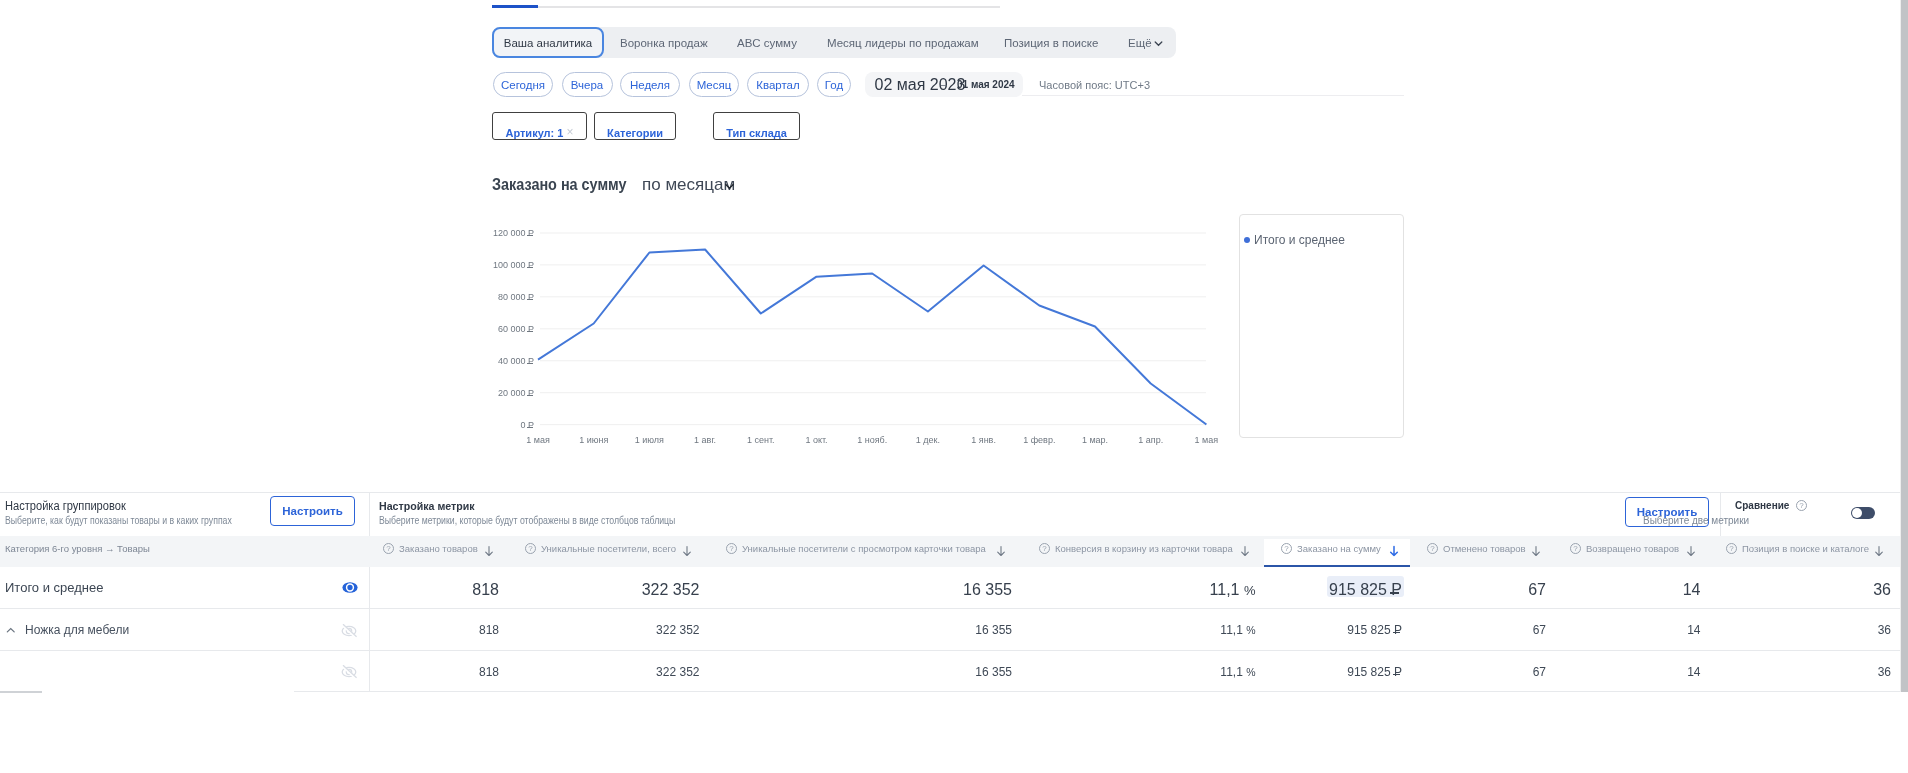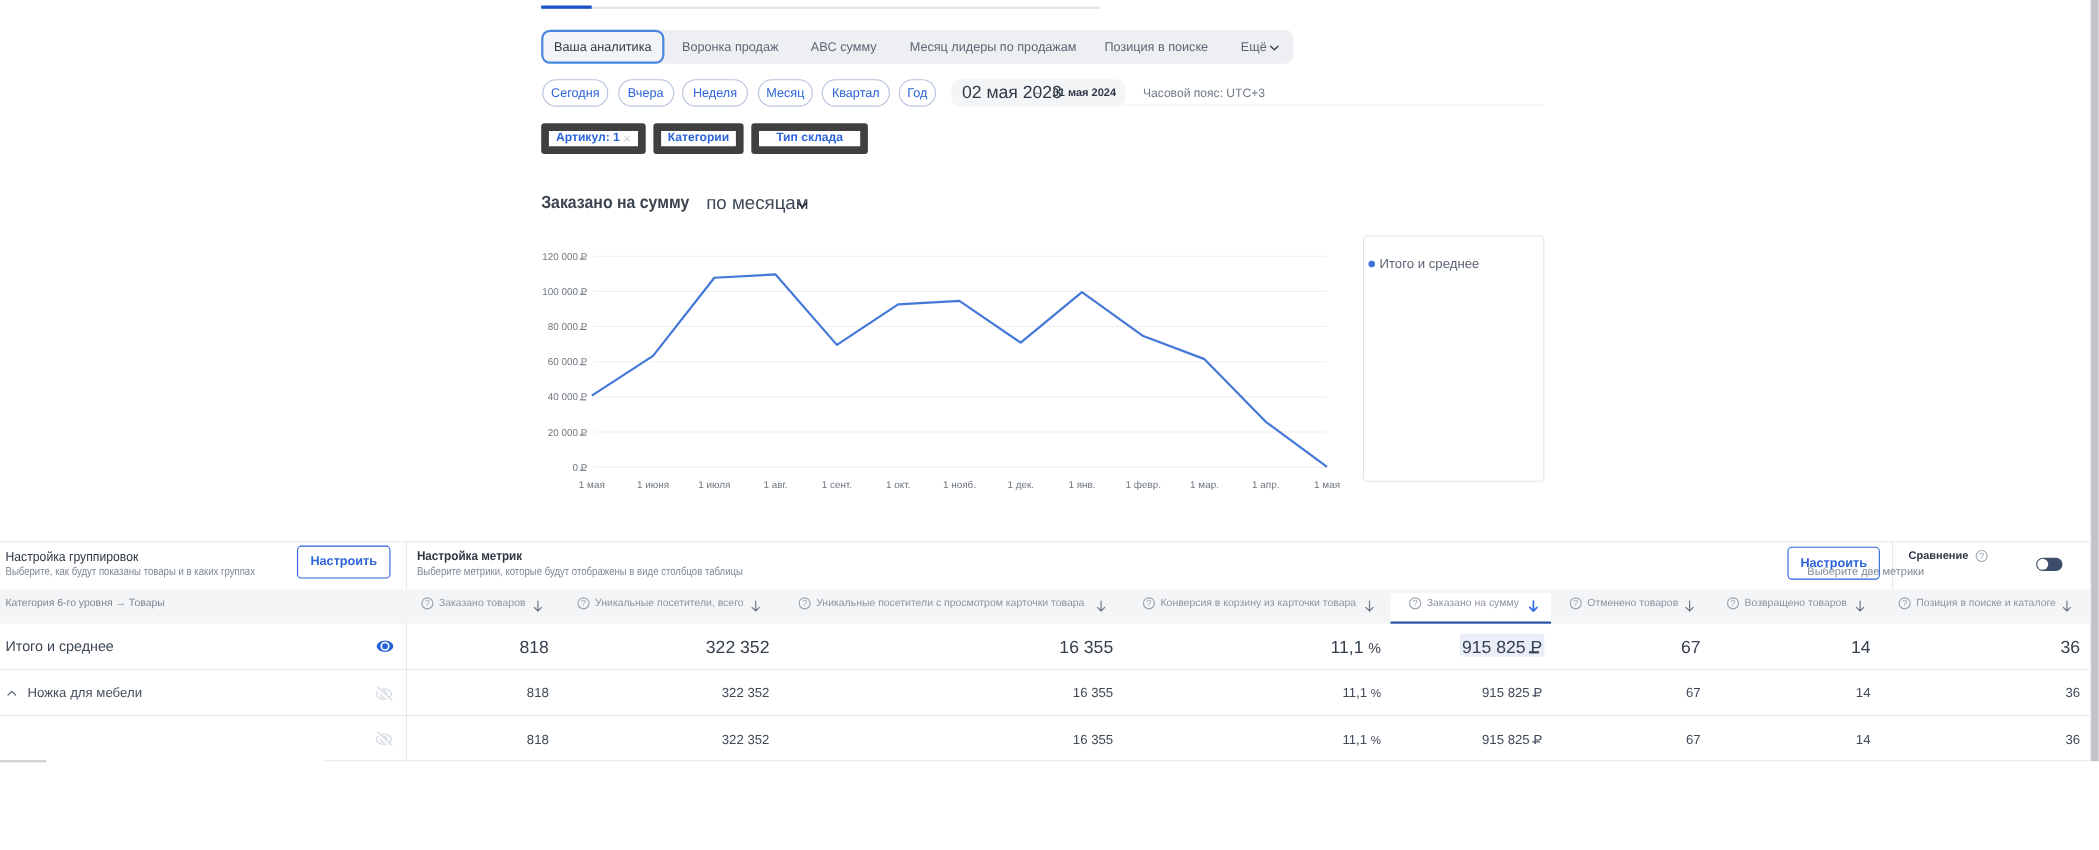--- a/index.html
+++ b/index.html
@@ -5,21 +5,21 @@
 <style>
 *{margin:0;padding:0;box-sizing:border-box}
 html,body{width:1908px;height:773px;background:#fff;overflow:hidden}
 body{font-family:"Liberation Sans",sans-serif;-webkit-font-smoothing:antialiased}
 #root{position:relative;width:1908px;height:773px;background:#fff}
 .abs{position:absolute}
 .rub{position:relative;display:inline-block}
 .rub::after{content:"";position:absolute;background:currentColor}
 .tab{position:absolute;top:27px;height:31px;display:flex;align-items:center;color:#5d6675;font-size:11.5px;white-space:nowrap}
 .pill{position:absolute;top:72px;height:25px;border:1px solid #b6c3dc;border-radius:13px;color:#2d64d8;font-size:11.5px;display:flex;align-items:center;justify-content:center;white-space:nowrap}
-.fbtn{position:absolute;top:112px;height:28px;border:7px solid #404040;border-radius:3px;color:#2d64d8;font-size:11px;font-weight:700;display:flex;align-items:flex-start;justify-content:center;white-space:nowrap}
+.fbtn{position:absolute;top:112px;height:28px;border:1px solid #404040;border-radius:3px;color:#2d64d8;font-size:11px;font-weight:700;display:flex;align-items:flex-end;justify-content:center;white-space:nowrap}
 .cfgbtn{position:absolute;border:1px solid #2d64d8;border-radius:4px;color:#2d64d8;font-size:11.5px;font-weight:700;display:flex;align-items:center;justify-content:center;background:#fff}
 .hline{position:absolute;background:#e7e9ec;height:1px}
 .vline{position:absolute;background:#e7e9ec;width:1px}
 .hcell{position:absolute;top:533px;height:31px;display:flex;align-items:center;color:#8c95a3;font-size:9.5px;white-space:nowrap}
 .qm{display:inline-flex;width:11px;height:11px;border:1px solid #9aa3af;border-radius:50%;color:#9aa3af;font-size:8px;align-items:center;justify-content:center;margin-right:5px;flex:none}
 .val1{position:absolute;top:581.5px;width:130px;text-align:right;font-size:16px;line-height:16px;color:#37404d;white-space:nowrap}
 .val2{position:absolute;width:130px;text-align:right;font-size:12px;line-height:12px;color:#3f4956;white-space:nowrap}
 .ylab{position:absolute;left:429px;width:105px;text-align:right;font-size:9px;line-height:10px;color:#6f7780}
 .arr{position:absolute;width:12px;height:13px;top:545px}
 .eyeoff{position:absolute;width:16px;height:14px}
@@ -58,21 +58,21 @@
   <div class="pill" style="left:817px;width:34px">Год</div>
 
   <div class="abs" style="left:865px;top:72px;width:158px;height:25px;background:#f4f5f7;border-radius:8px"></div>
   <div class="abs" style="left:874.5px;top:72px;height:25px;display:flex;align-items:center;font-size:16px;color:#2f3845;font-weight:500">02 мая 2023</div>
   <div class="abs" style="left:941px;top:72px;height:25px;display:flex;align-items:center;font-size:10px;color:#5d6675">–</div>
   <div class="abs" style="left:957px;top:72px;height:25px;display:flex;align-items:center;font-size:10px;color:#2f3845;font-weight:700">01 мая 2024</div>
   <div class="abs" style="left:1039px;top:72px;height:25px;display:flex;align-items:center;font-size:11px;color:#707a87">Часовой пояс: UTC+3</div>
 
   <div class="fbtn" style="left:492px;width:95px">Артикул: 1&nbsp;<span style="color:#c6ccd5;font-weight:400;font-size:12px">×</span></div>
   <div class="fbtn" style="left:594px;width:82px">Категории</div>
-  <div class="fbtn" style="left:683px;width:106px">Тип склада</div>
+  <div class="fbtn" style="left:713px;width:87px">Тип склада</div>
 
   <div class="abs" style="left:492px;top:176px;font-size:16px;line-height:17px;font-weight:700;color:#3a4450;white-space:nowrap"><span class="sx9">Заказано на сумму</span></div>
   <div class="abs" style="left:642px;top:178px;font-size:17px;line-height:13px;color:#3f4856">по месяцам</div>
   <svg class="abs" style="left:723px;top:180px" width="13" height="13" viewBox="0 0 13 13">
       <path d="M2.8 4.5 L6.5 8.2 L10.2 4.5" stroke="#20262e" stroke-width="1.4" fill="none" stroke-linecap="round"></path>
     </svg>
 
   <svg class="abs" style="left:480px;top:215px" width="760" height="245" viewBox="0 0 760 245">
     <g stroke="#efefef" stroke-width="1">
       <line x1="60" y1="18" x2="726" y2="18"></line>

